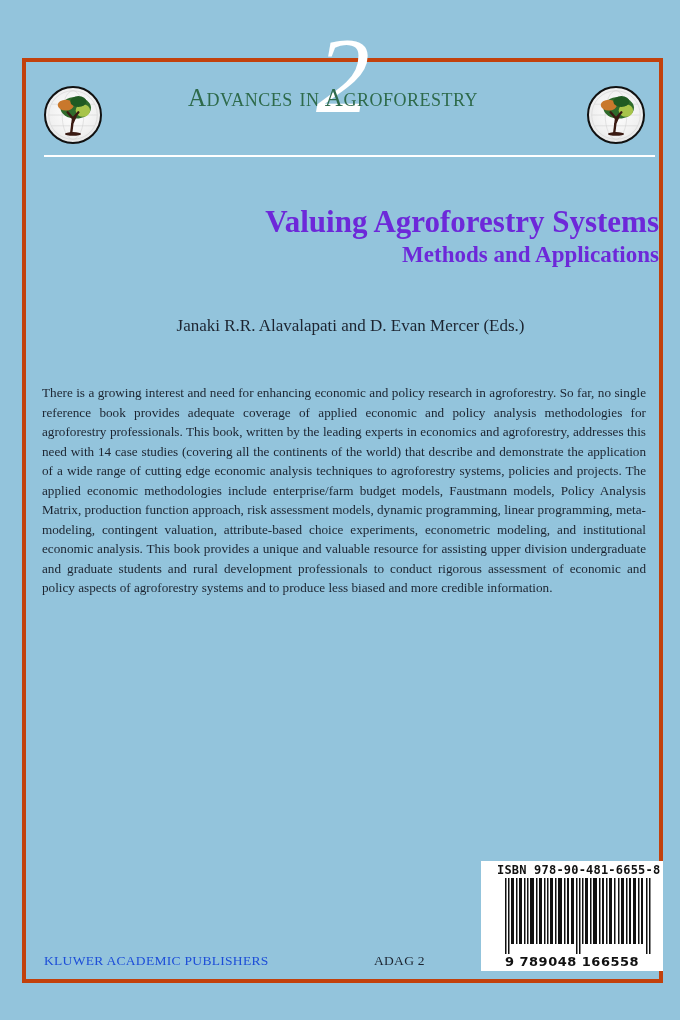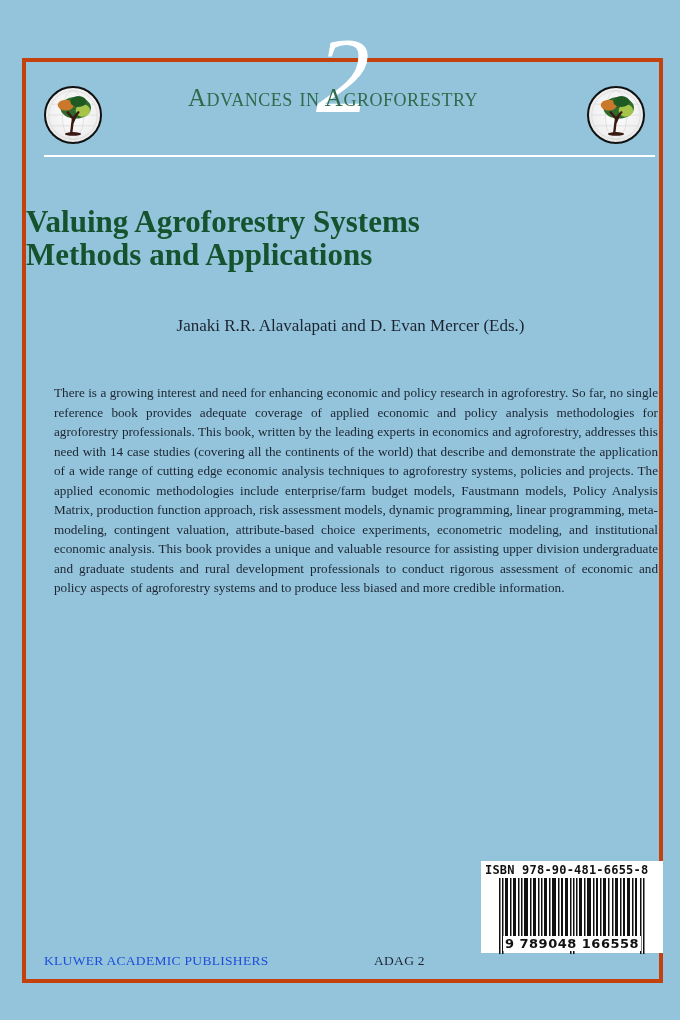--- a/index.html
+++ b/index.html
@@ -54,52 +54,51 @@
   .logo svg { width: 100%; height: 100%; display: block; }
   .divider {
     position: absolute;
     left: 18px; right: 4px;
     top: 93px;
     height: 2px;
     background: #ffffff;
   }
   .title-block {
     position: absolute; left: 0; right: 0; top: 142px;
-    text-align: left;
-    color: #14532d;
+    text-align: right;
+    color: #6d28d9;
   }
   .main-title {
     font-size: 31px; font-weight: bold; line-height: 36px;
   }
   .subtitle {
-    font-size: 31px; font-weight: bold; line-height: 30px;
+    font-size: 23px; font-weight: bold; line-height: 30px;
   }
   .editors {
     position: absolute; left: 16px; right: 0; top: 254px;
     text-align: center;
     font-size: 17px;
     color: #1c2430;
   }
   .blurb {
     position: absolute;
     left: 16px; width: 604px; top: 308px;
     font-size: 13.2px;
     line-height: 19.5px;
     color: #1c2430;
     text-align: justify;
     hyphens: manual;
-    margin-left: 12px;
   }
   .isbn-box {
     position: absolute;
     left: 455px; top: 799px;
-    width: 182px; height: 92px;
+    width: 182px; height: 110px;
     background: #ffffff;
     box-sizing: border-box;
-    padding: 2px 4px 0 4px;
+    padding: 2px 4px 0 16px;
   }
   .isbn-text {
     font-family: "DejaVu Sans Mono", "Liberation Mono", monospace;
     font-size: 12px;
     font-weight: bold;
     color: #111;
     letter-spacing: 0.2px;
     white-space: nowrap;
   }
   .barcode {

